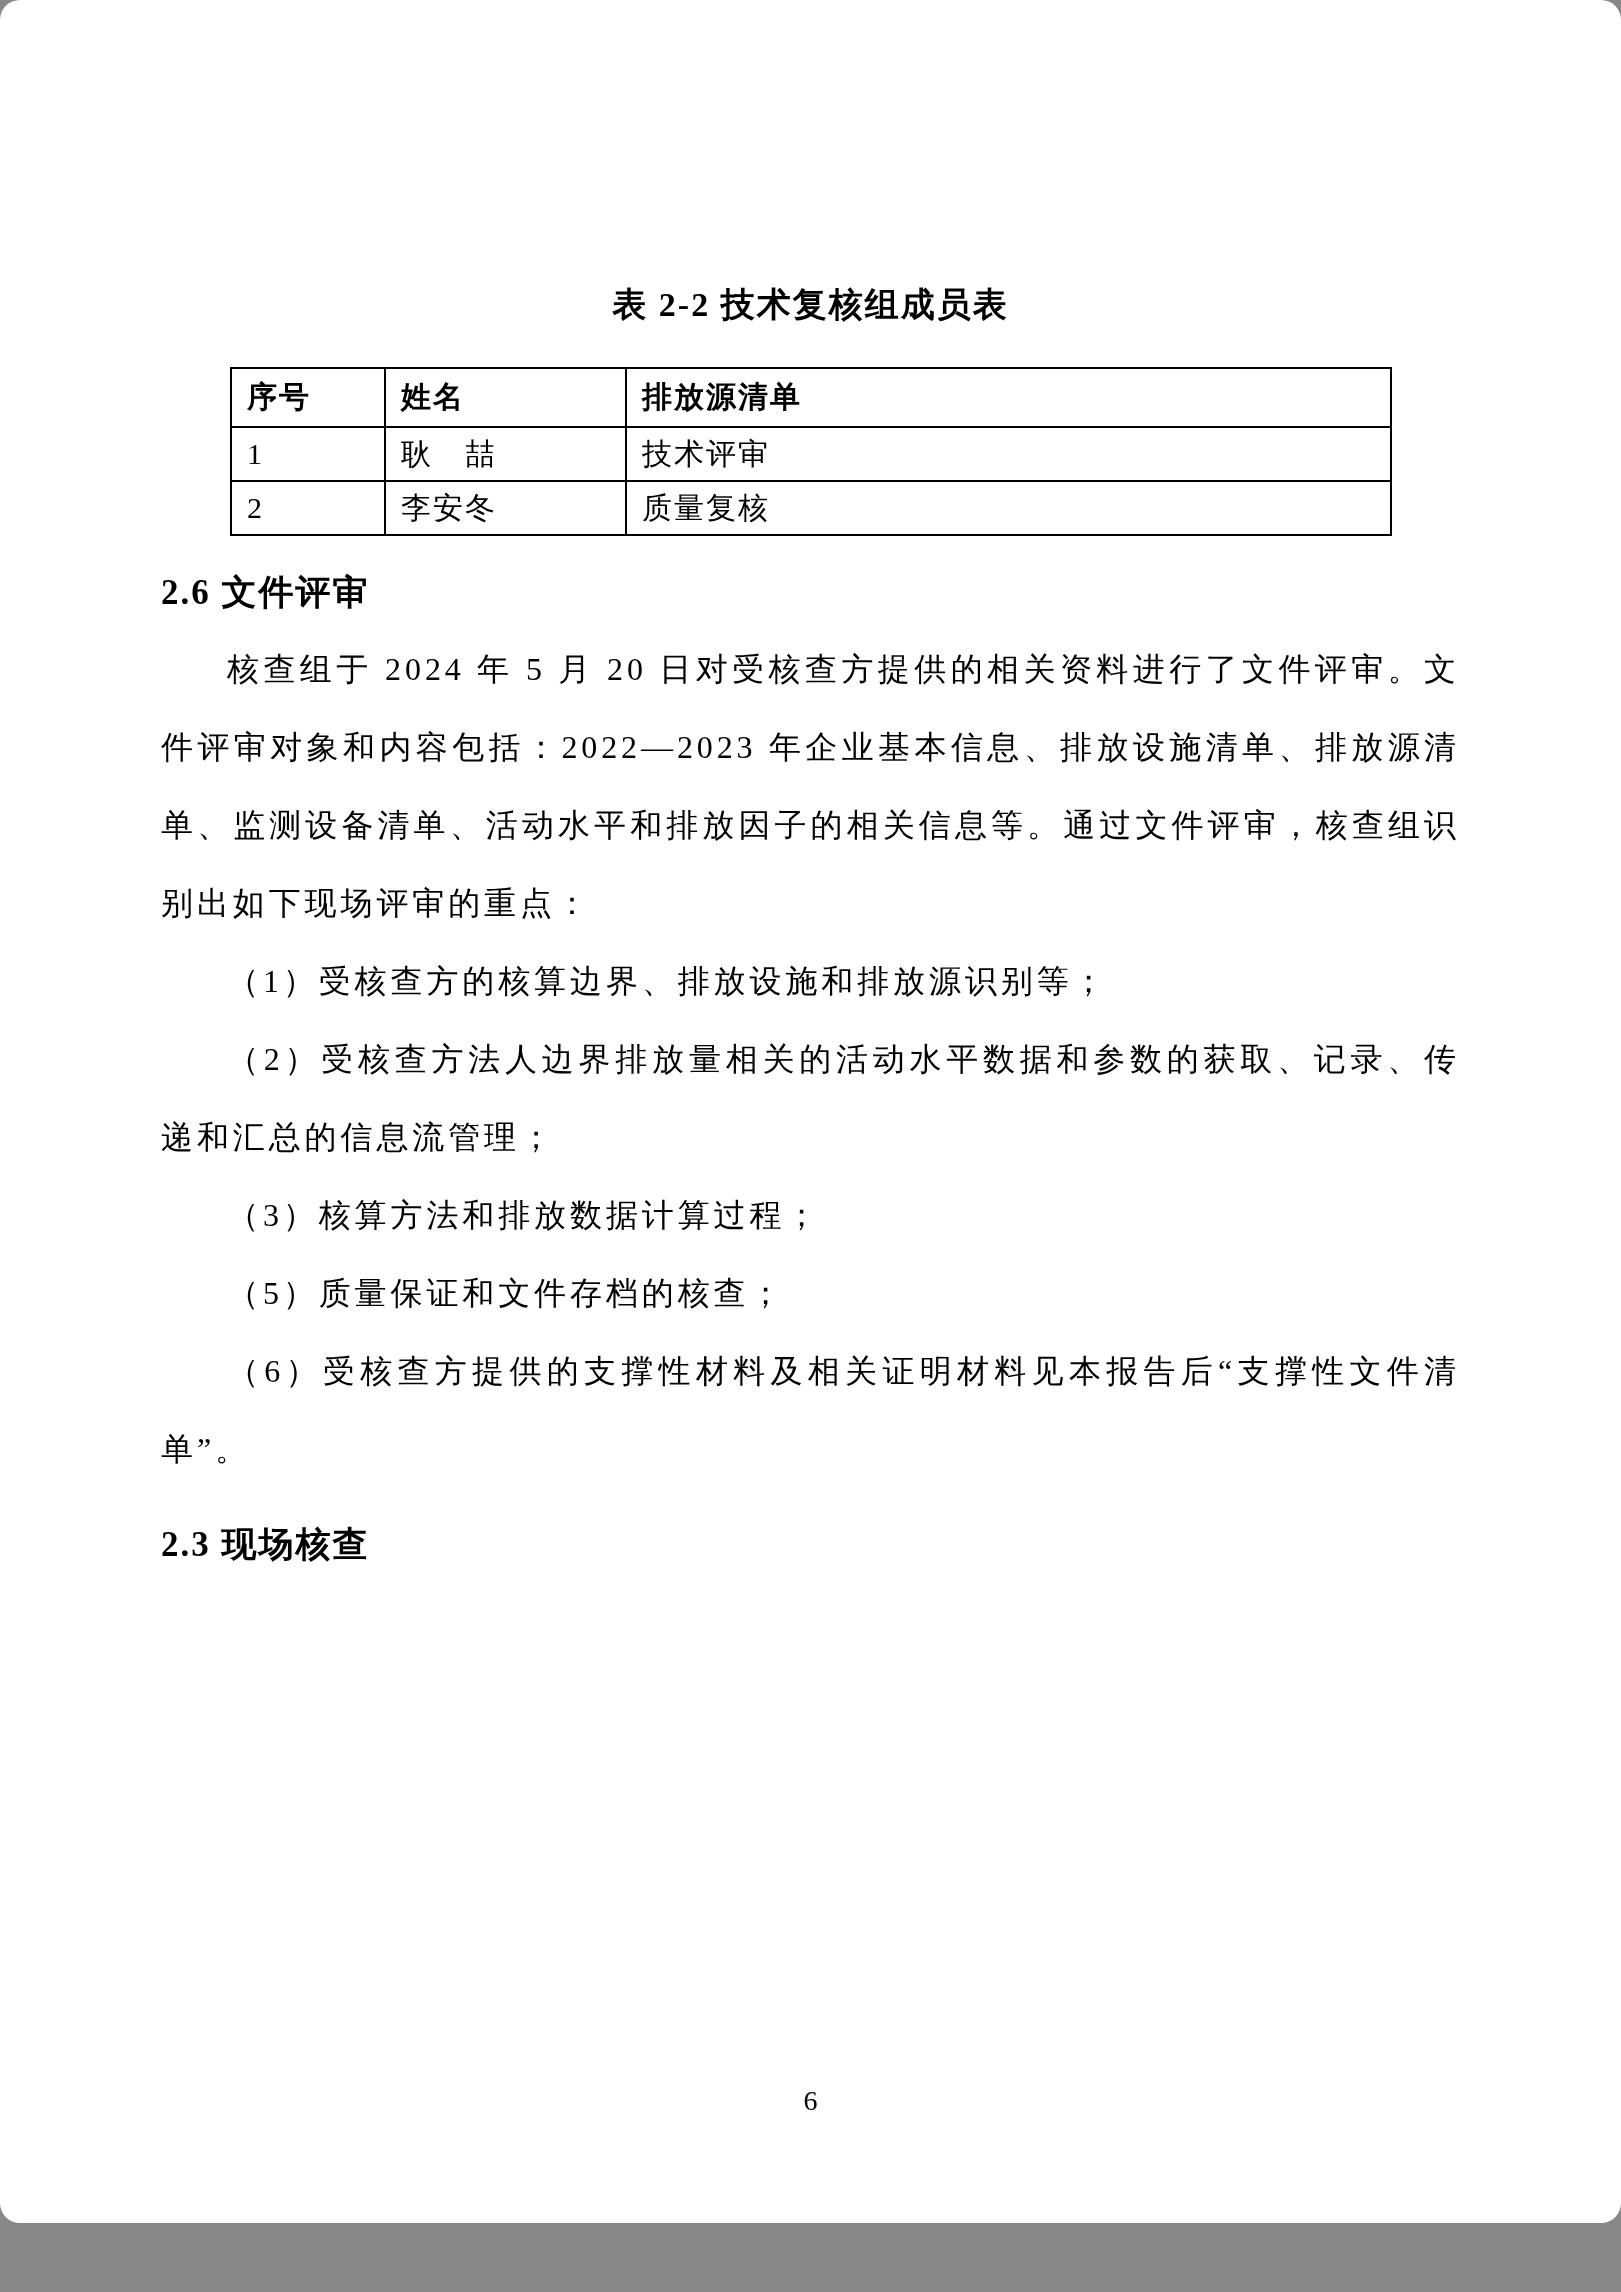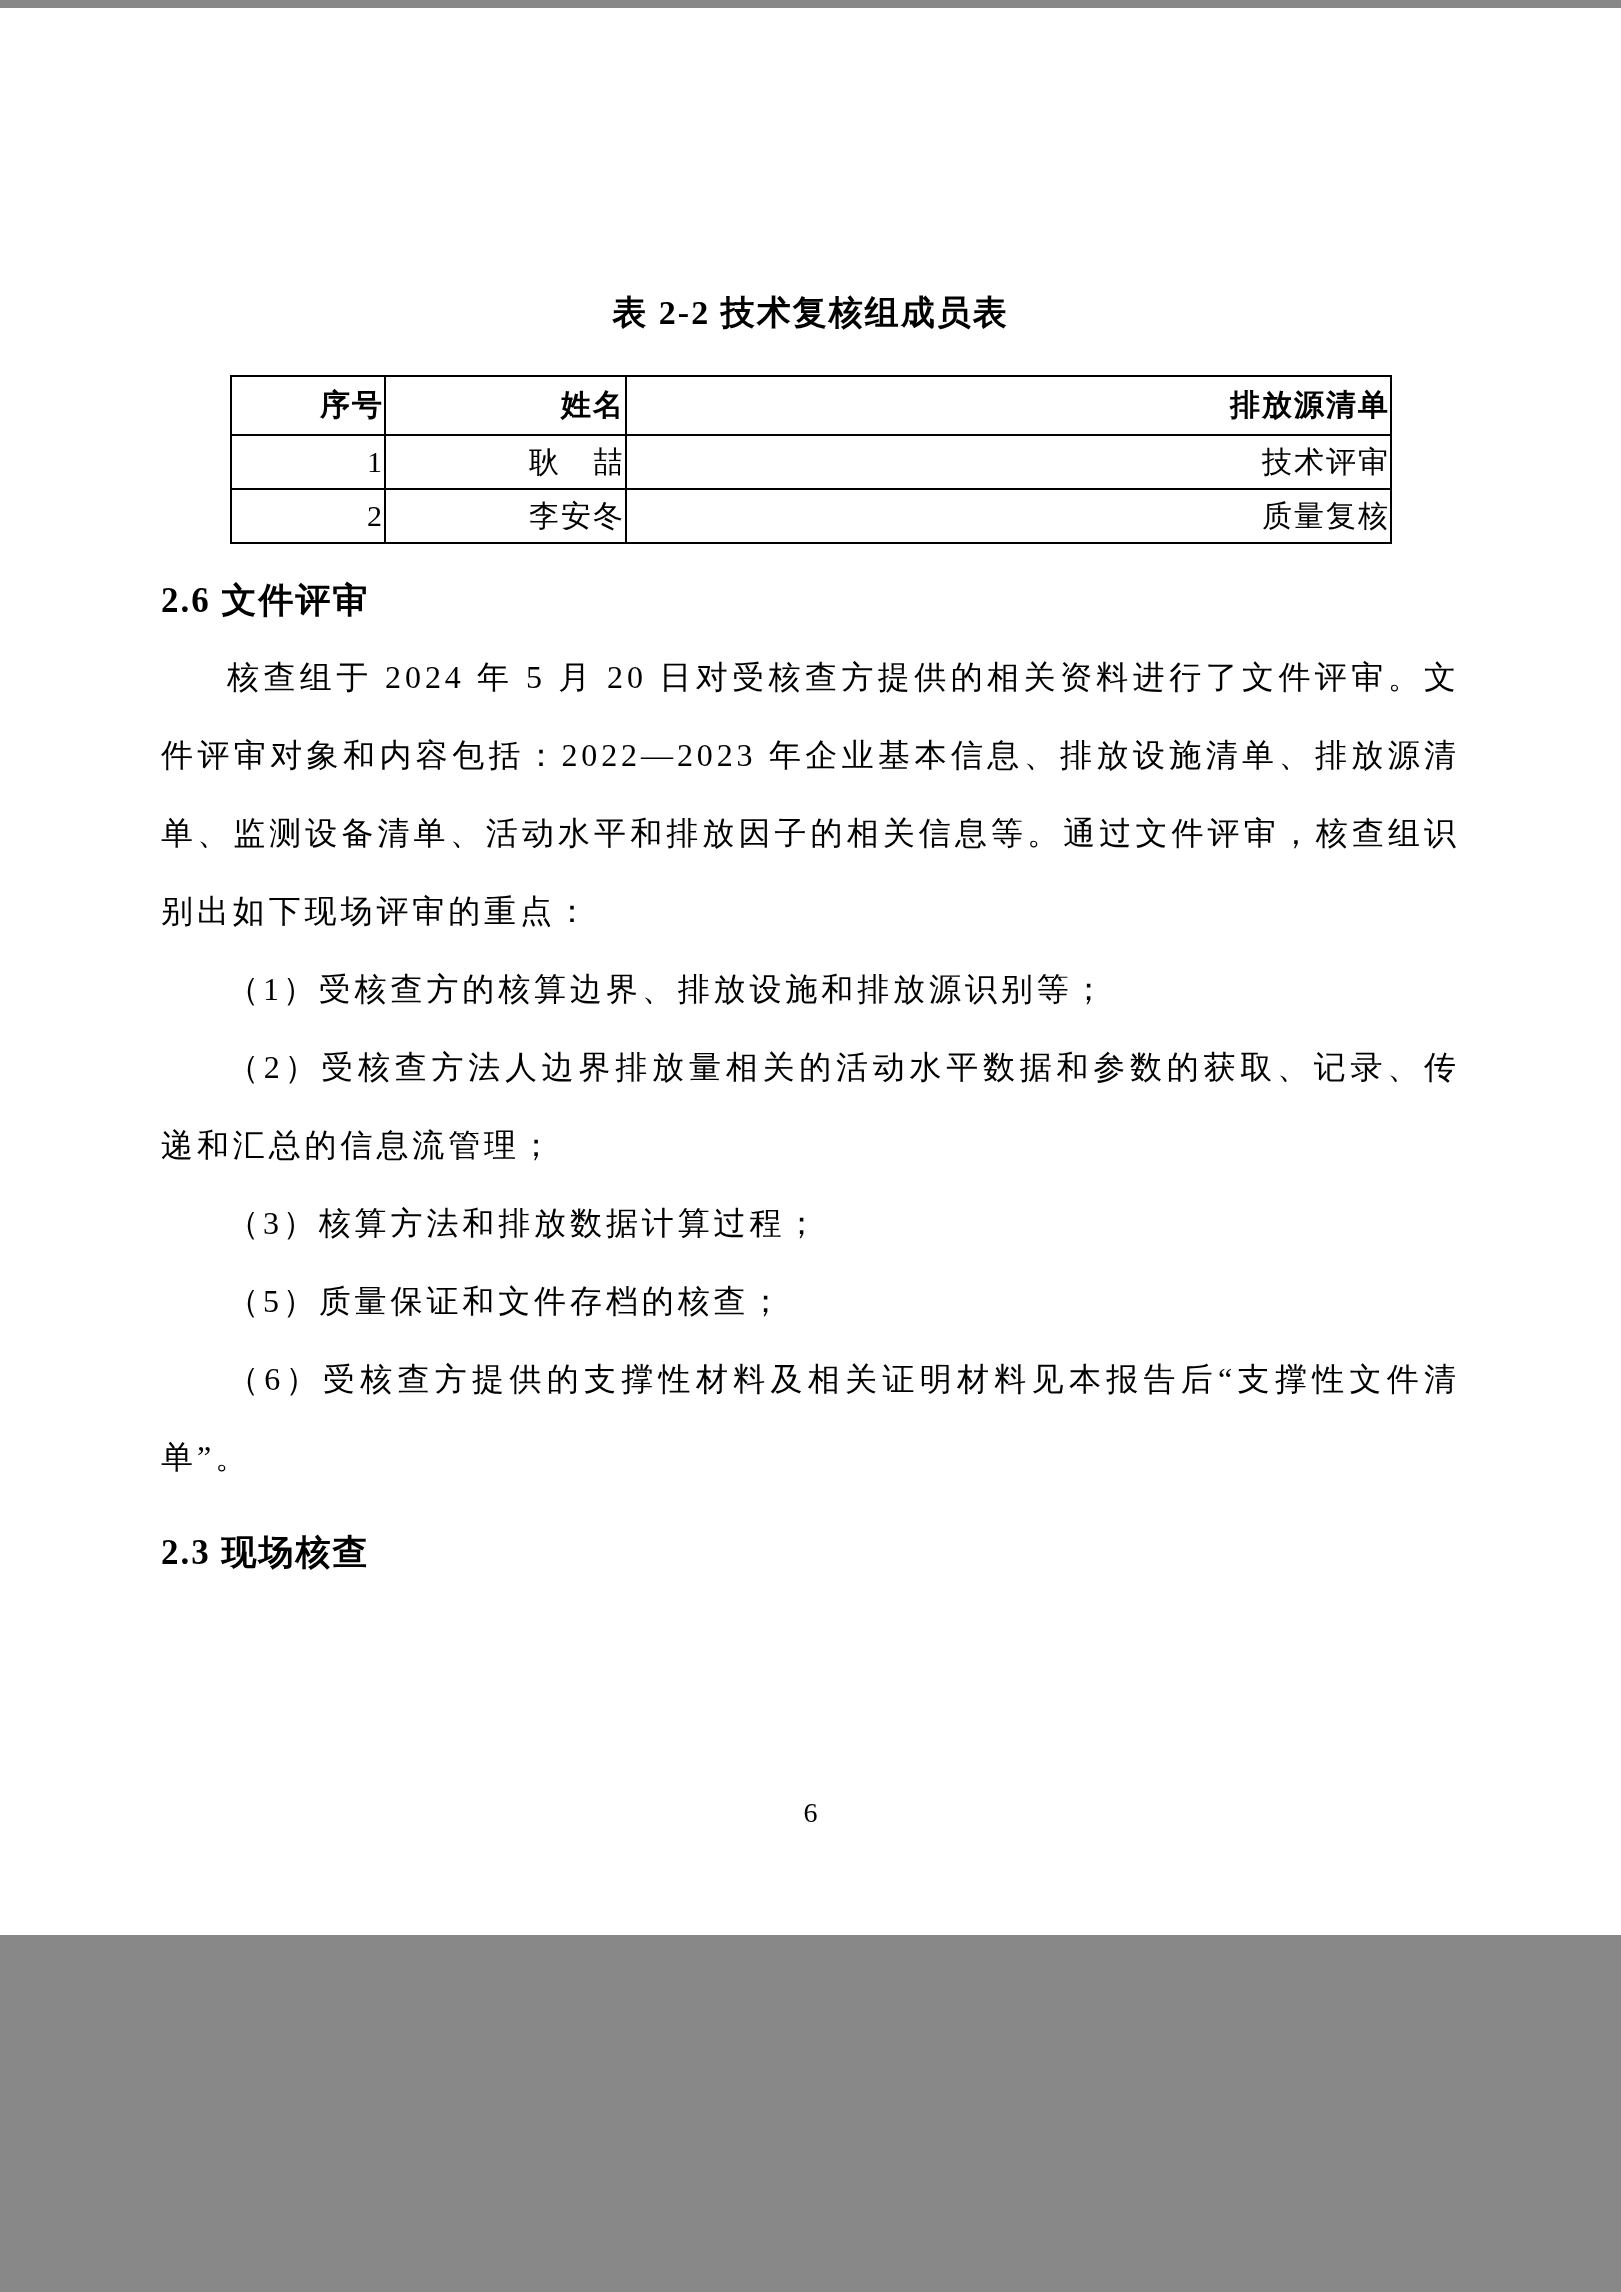--- a/index.html
+++ b/index.html
@@ -1,49 +1,51 @@
 <!DOCTYPE html>
 <html><head>
 <meta charset="utf-8">
 <style>
   * { margin: 0; padding: 0; box-sizing: border-box; }
   html, body { background: #888; }
   .page {
     position: relative;
     width: 1621px;
-    height: 1927px;
-    margin: 8px auto;
+    height: 2223px;
+    margin: 0 auto;
     background: #ffffff;
     color: #000000;
     font-family: "Liberation Serif", "DejaVu Serif", serif;
     overflow: hidden;
+    border-radius: 20px;
   }
   .content {
     padding: 282px 161px 0 161px;
   }
   .doc-title {
     font-size: 34px;
     font-weight: 700;
     text-align: center;
     letter-spacing: 2px;
     margin-bottom: 39px;
   }
   table.members-table {
     border-collapse: collapse;
     table-layout: fixed;
     width: 1160px;
     margin-left: 69px;
   }
   table.members-table th,
   table.members-table td {
     border: 2px solid #000000;
-    text-align: right;
+    text-align: left;
     vertical-align: middle;
     font-size: 30px;
     letter-spacing: 2px;
+    padding-left: 15px;
   }
   table.members-table th {
     height: 59px;
     font-weight: 700;
   }
   table.members-table td {
     height: 54px;
     font-weight: 400;
   }
   col.c-index { width: 154px; }

